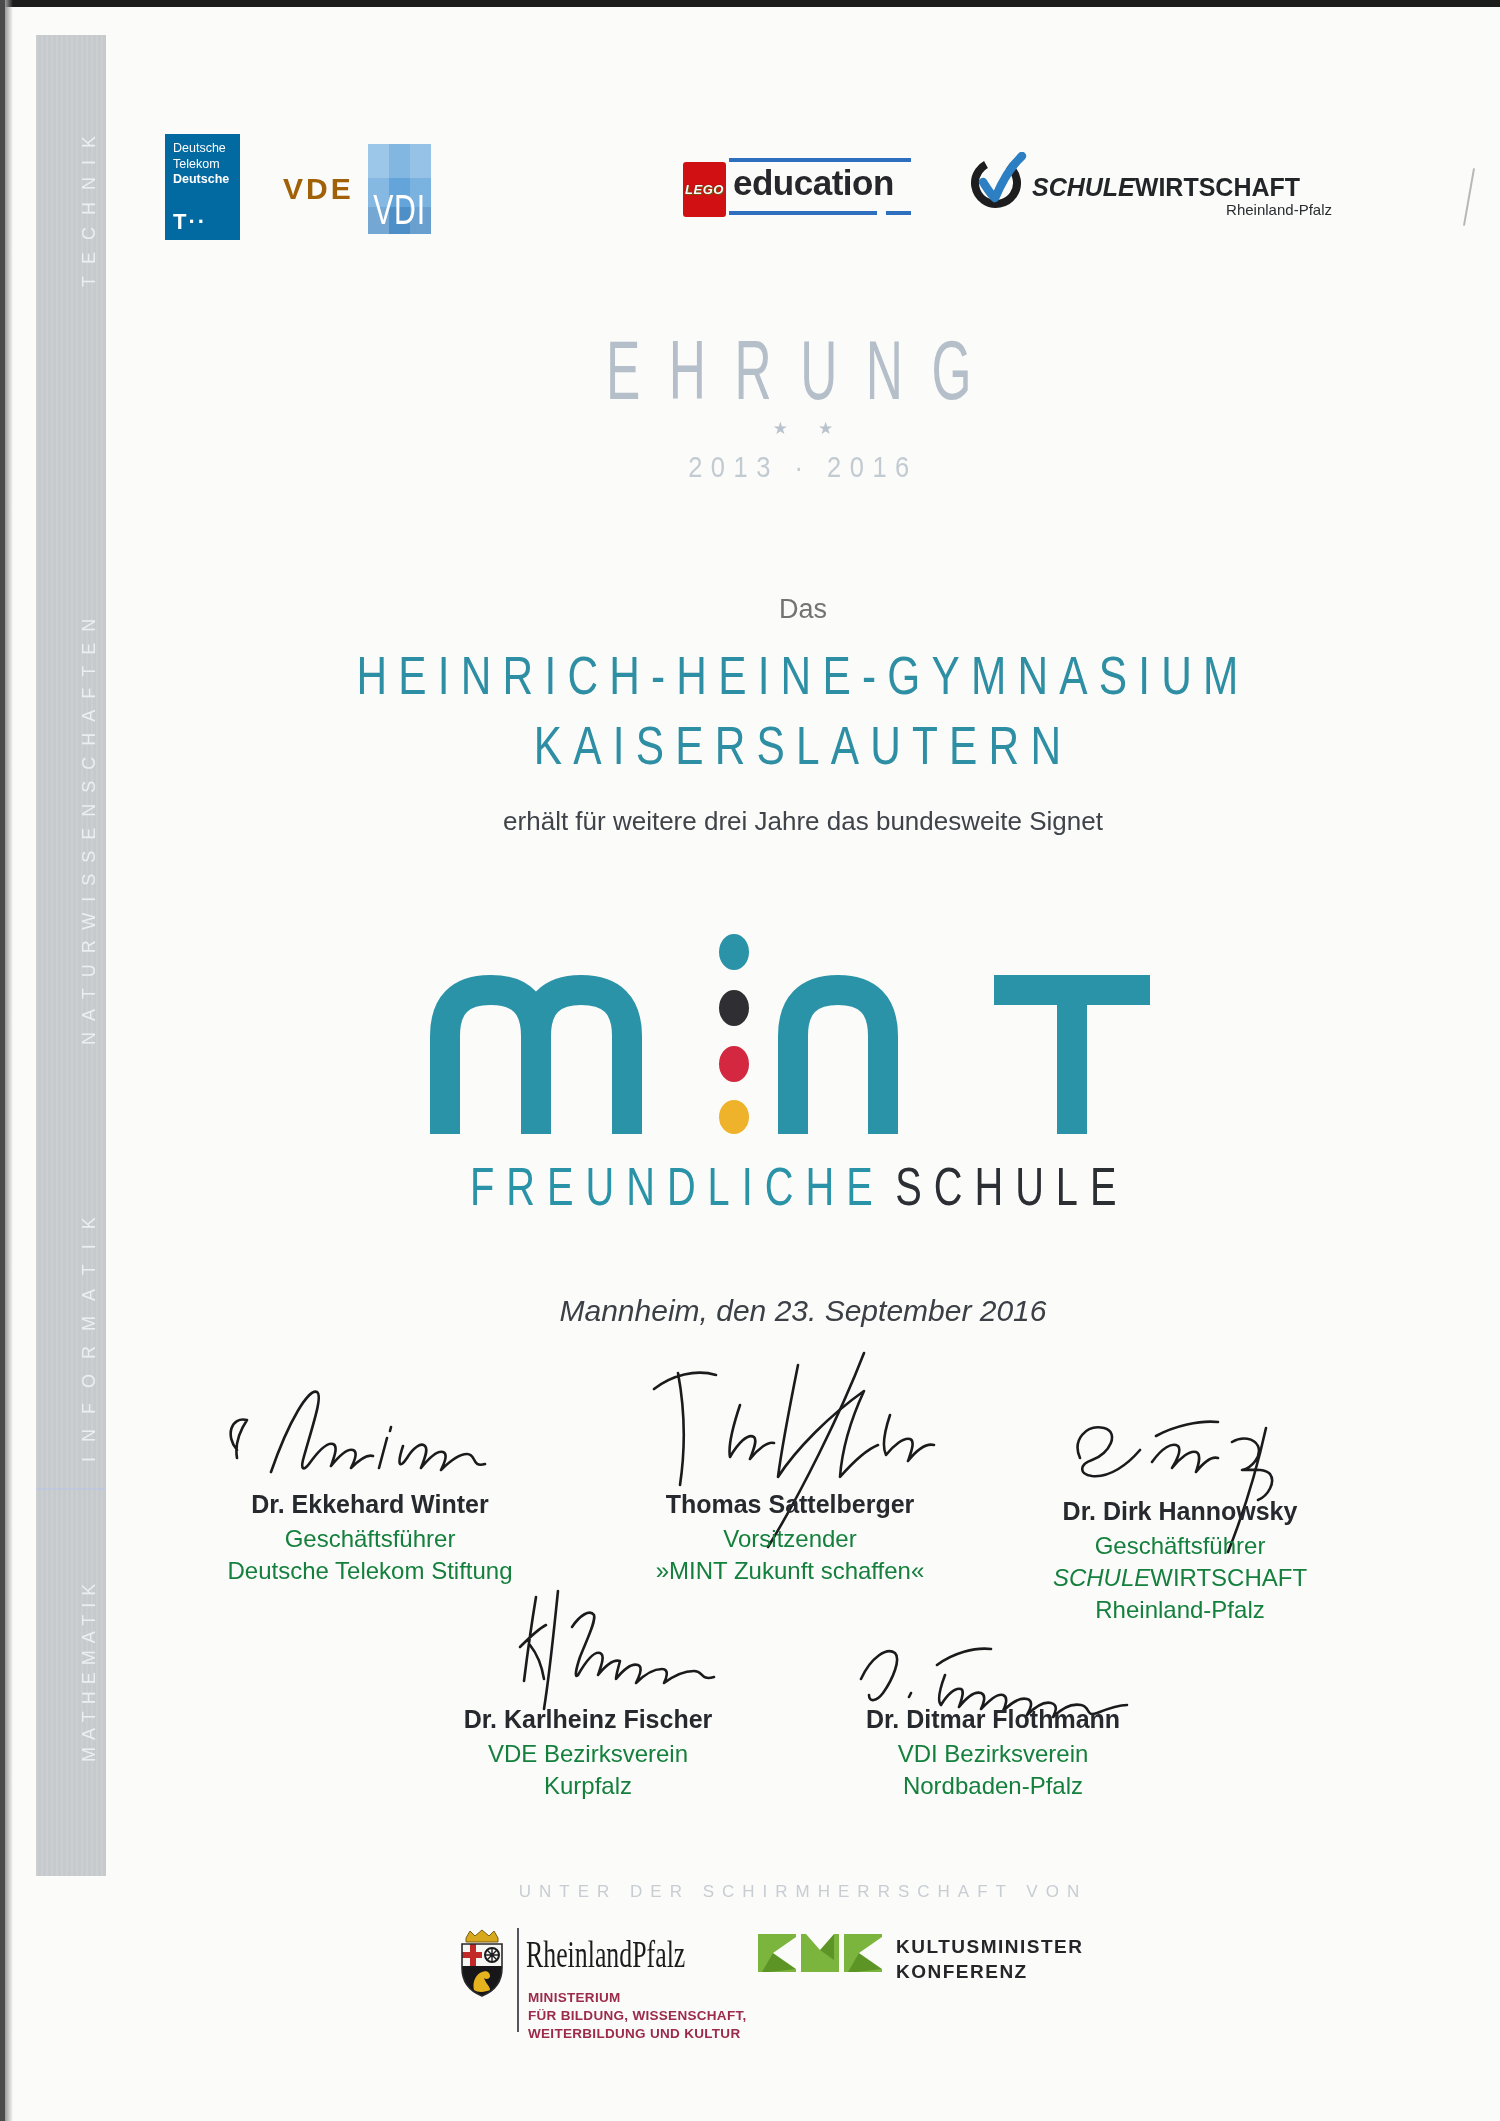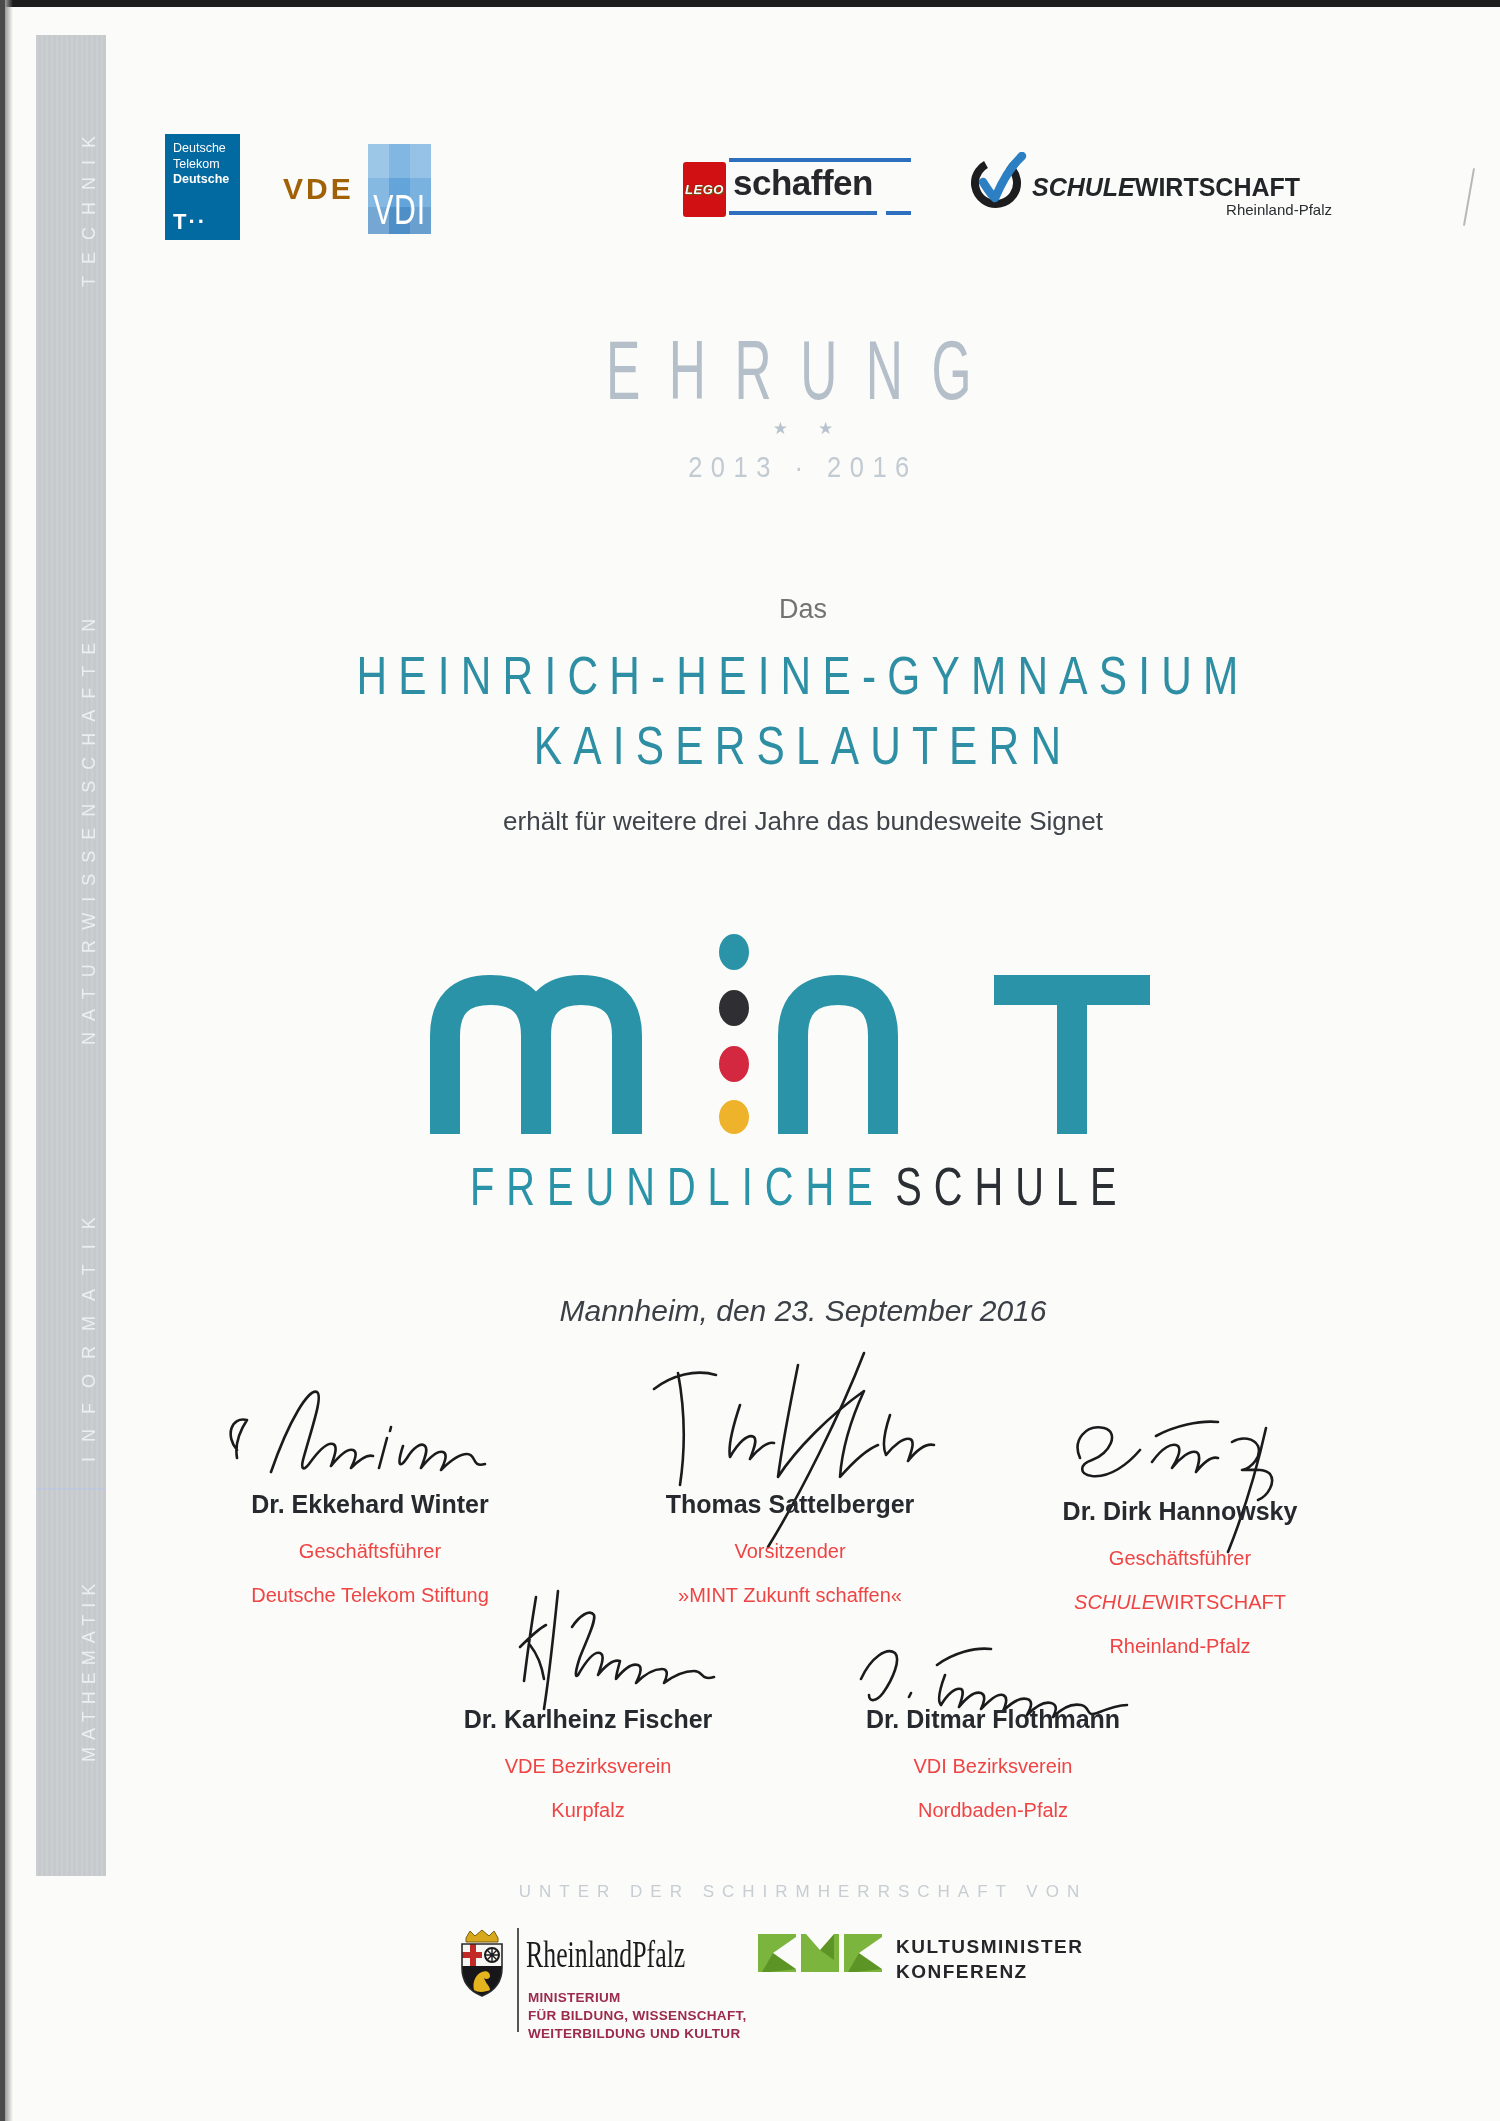--- a/index.html
+++ b/index.html
@@ -48,21 +48,21 @@
   .school2{top:715px;}
   .erhaelt{top:806px;font-size:26px;color:#3f434a;}
   .mintlogo{left:430px;top:934px;}
   .caption{left:470px;top:1156px;font-size:53px;letter-spacing:16px;white-space:nowrap;transform:scaleX(.75);transform-origin:left top;}
   .cap-teal{color:#2a93a8;}
   .cap-dark{color:#2b2f33;margin-left:14px;}
   .dateline{top:1294px;font-size:30px;font-style:italic;color:#3b4046;}
   
   .sig-col{position:absolute;width:300px;text-align:center;}
   .sig-name{font-size:25px;font-weight:bold;color:#26292d;}
-  .sig-line{font-size:20px;color:#ef4444;margin-top:20px;line-height:24px;}
+  .sig-line{font-size:24px;color:#15803d;margin-top:8px;line-height:24px;}
   .sig-line:first-of-type{margin-top:12px;}
   .sig-svg{position:absolute;}
   .sig-svg path{fill:none;stroke:#1b1b1d;stroke-width:2.6;stroke-linecap:round;stroke-linejoin:round;}
   .patronage{top:1882px;font-size:17px;letter-spacing:8px;color:#c7cdd3;}
   
   .divider{left:517px;top:1928px;width:2px;height:104px;background:#55565a;}
   .rlp-word{left:526px;top:1932px;font-family:"Liberation Serif",serif;font-size:38px;color:#1b1b1d;
      transform:scaleX(.68);transform-origin:left top;white-space:nowrap;}
   .rlp-min{left:528px;top:1989px;font-size:13.5px;font-weight:bold;color:#9c2a4b;line-height:18px;letter-spacing:.3px;}
   .kmk-txt{left:896px;top:1934px;font-size:19px;font-weight:bold;color:#26262a;line-height:25px;letter-spacing:1.5px;}
@@ -95,21 +95,21 @@
   <div class="abs vde">VDE</div>
 
   <div class="abs vdi-box">
     <span class="vdi-txt">VDI</span>
   </div>
 
   <div class="abs lego-box">
     <span class="lego-txt">LEGO</span>
   </div>
   <div class="edu-line" style="left:729px;top:158px;width:182px;"></div>
-  <div class="abs edu-txt">schaffen</div>
+  <div class="abs edu-txt">education</div>
   <div class="edu-line" style="left:729px;top:211px;width:148px;"></div>
   <div class="edu-line" style="left:886px;top:211px;width:25px;"></div>
 
   <svg class="abs" style="left:968px;top:152px;" width="60" height="58" viewBox="0 0 60 58">
     <circle cx="28" cy="31" r="21" fill="none" stroke="#1d1d1f" stroke-width="8" stroke-dasharray="108 24" transform="rotate(-55 28 31)"></circle>
     <path d="M15,30 C20,38 23,43 27,46 C33,32 43,14 54,4" fill="none" stroke="#2b7fc2" stroke-width="8.5" stroke-linecap="round" stroke-linejoin="round"></path>
   </svg>
   <div class="abs sw-txt"><span class="sw-schule">SCHULE</span><span class="sw-wirt">WIRTSCHAFT</span></div>
   <div class="abs sw-region">Rheinland-Pfalz</div>
 

